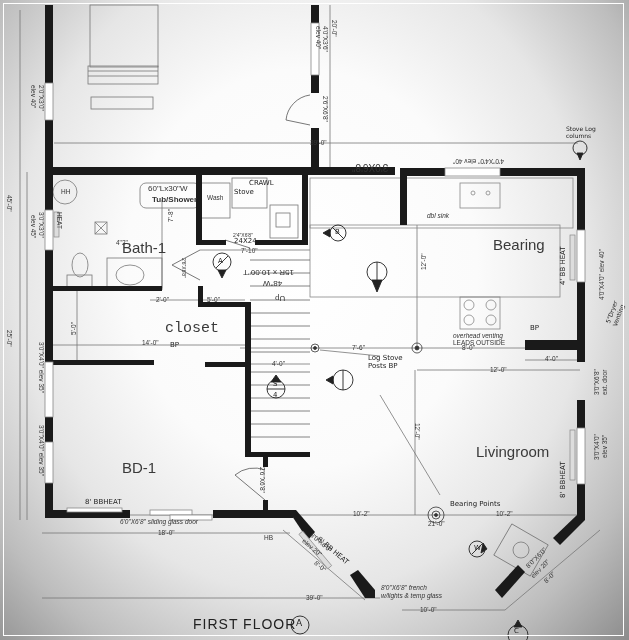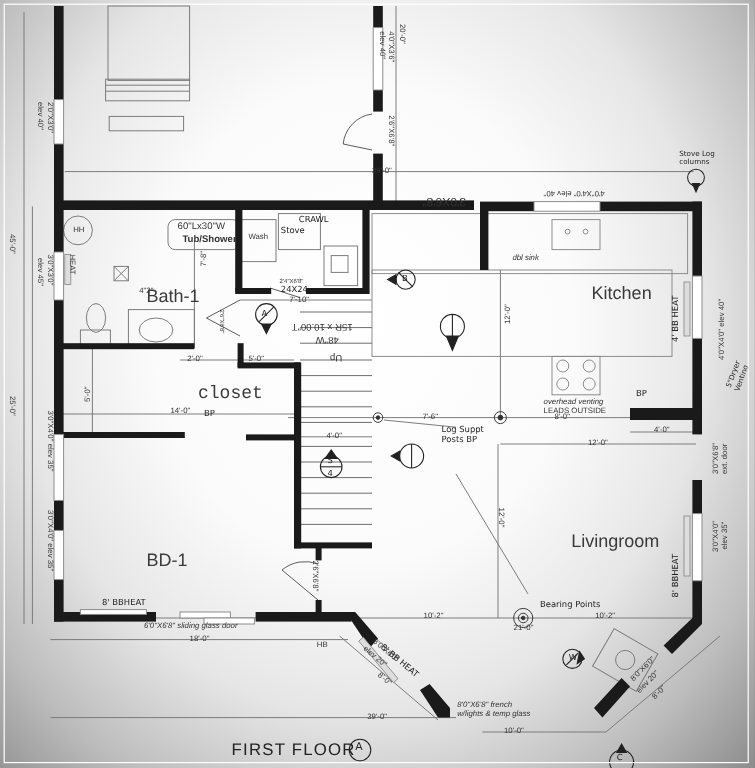--- a/index.html
+++ b/index.html
@@ -234,42 +234,42 @@
         </g>
     <g transform="translate(300 625)">
           <circle r="9"></circle>
         </g>
   </g>
 </svg>
 
 <div class="lbl room" style="left:100px;top:240px;">Bath-1</div>
 <div class="lbl room" style="left:143px;top:321px;font-family:Liberation Mono, monospace;">closet</div>
 <div class="lbl room" style="left:100px;top:460px;">BD-1</div>
-<div class="lbl room" style="left:471px;top:237px;">Kitchen</div>
+<div class="lbl room" style="left:471px;top:237px;">Bearing</div>
 <div class="lbl room" style="left:454px;top:444px;">Livingroom</div>
 
 <div class="lbl small" style="left:148px;top:185px;">60"Lx30"W</div>
 <div class="lbl small" style="left:152px;top:196px;font-weight:bold;">Tub/Shower</div>
 <div class="lbl tiny" style="left:207px;top:195px;">Wash</div>
 <div class="lbl hand" style="left:249px;top:180px;">CRAWL</div>
 <div class="lbl hand" style="left:234px;top:189px;">Stove</div>
 <div class="lbl hand" style="left:234px;top:198px;margin-top:40px;">24X24</div>
 <div class="lbl tiny" style="left:61px;top:189px;">HH</div>
 <div class="lbl tiny" style="left:427px;top:213px;font-style:italic;">dbl sink</div>
 <div class="lbl tiny" style="left:453px;top:333px;font-style:italic;">overhead venting</div>
 <div class="lbl tiny" style="left:453px;top:340px;">LEADS OUTSIDE</div>
 <div class="lbl hand" style="left:530px;top:325px;">BP</div>
 <div class="lbl hand" style="left:170px;top:342px;">BP</div>
 <div class="lbl hand" style="left:85px;top:499px;">8' BBHEAT</div>
 <div class="lbl tiny" style="left:116px;top:240px;">4"2"</div>
 <div class="lbl tiny" style="left:62px;top:212px;transform:rotate(90deg);transform-origin:left top;">HEAT</div>
 <div class="lbl small" style="left:243px;top:268px;transform:rotate(180deg);transform-origin:center;">15R x 10.00"T</div>
 <div class="lbl small" style="left:263px;top:279px;transform:rotate(180deg);transform-origin:center;">48"W</div>
 <div class="lbl small" style="left:275px;top:294px;transform:rotate(180deg);transform-origin:center;">Up</div>
-<div class="lbl hand" style="left:368px;top:355px;">Log Suppt</div>
+<div class="lbl hand" style="left:368px;top:355px;">Log Stove</div>
 <div class="lbl hand" style="left:368px;top:363px;">Posts BP</div>
 <div class="lbl hand" style="left:450px;top:501px;">Bearing Points</div>
 <div class="lbl hand" style="left:566px;top:126px;font-size:6px;">Stove Log</div>
 <div class="lbl hand" style="left:566px;top:133px;font-size:6px;">columns</div>
 <div class="lbl hand" style="left:560px;top:285px;transform:rotate(-90deg);transform-origin:left top;">4' BB HEAT</div>
 <div class="lbl hand" style="left:560px;top:498px;transform:rotate(-90deg);transform-origin:left top;">8' BBHEAT</div>
 <div class="lbl hand" style="left:320px;top:536px;transform:rotate(40deg);transform-origin:left top;">8' BB HEAT</div>
 <div class="lbl hand" style="left:605px;top:322px;transform:rotate(-70deg);transform-origin:left top;font-size:6px;">5"Dryer</div>
 <div class="lbl hand" style="left:612px;top:325px;transform:rotate(-70deg);transform-origin:left top;font-size:6px;">Venting</div>
 <div class="lbl tiny" style="left:264px;top:535px;">HB</div>

